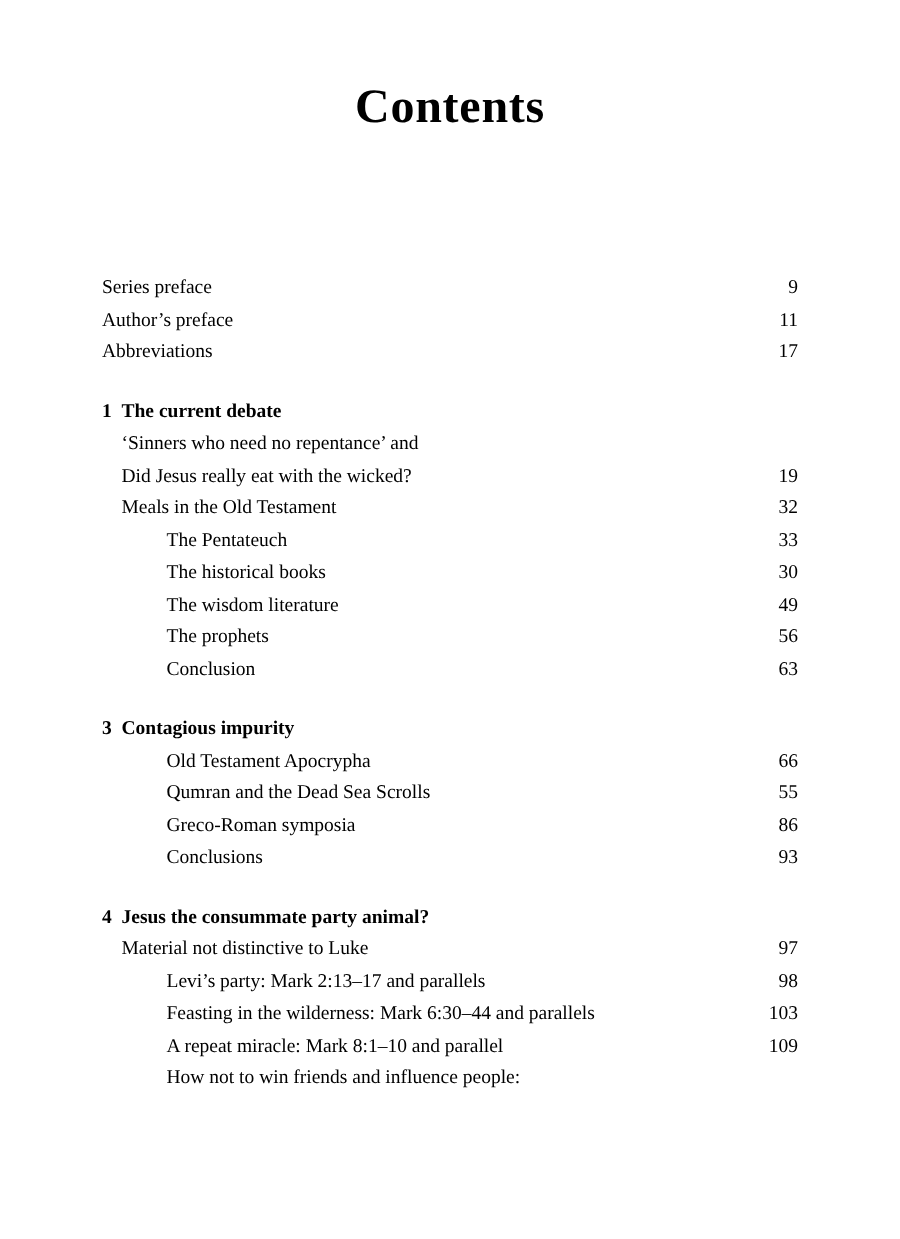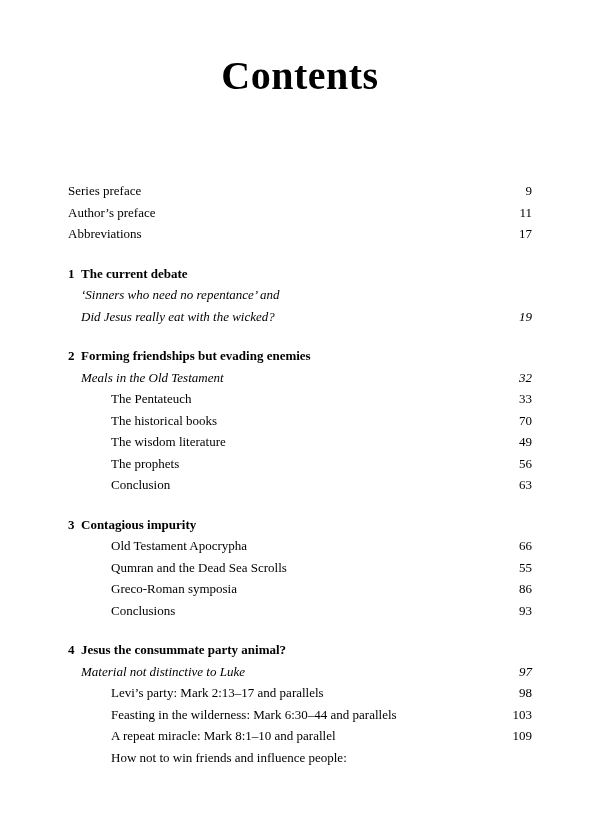--- a/index.html
+++ b/index.html
@@ -16,21 +16,21 @@
   }
   .page {
     position: relative;
     width: 600px;
     height: 826px;
     box-sizing: border-box;
     padding: 0;
   }
   .page-title {
     text-align: center;
-    font-size: 40px;
+    font-size: 32px;
     font-weight: bold;
     letter-spacing: 0.5px;
     margin: 0;
     padding-top: 52px;
     font-family: "Liberation Serif", serif;
   }
   .toc {
     margin: 0;
     padding: 0;
     position: absolute;
@@ -62,21 +62,20 @@
   .lvl-chapter {
     font-weight: bold;
     margin-top: 18px;
   }
   .lvl-chapter .num {
     display: inline-block;
     width: 13px;
   }
   
   .lvl-sub {
-    font-style: italic;
     justify-content: center;
   }
   .lvl-sub .label {
     padding-left: 13px;
   }
   
   .lvl-section .label {
     padding-left: 43px;
   }
 </style>
@@ -105,35 +104,31 @@
         <span class="page-num"></span>
       </div>
       <div class="entry lvl-sub">
         <span class="label">‘Sinners who need no repentance’ and</span>
         <span class="page-num"></span>
       </div>
       <div class="entry lvl-sub">
         <span class="label">Did Jesus really eat with the wicked?</span>
         <span class="page-num">19</span>
       </div>
-      <div class="entry lvl-chapter">
-        <span class="label"><span class="num">2</span><span>Forming friendships but evading enemies</span></span>
-        <span class="page-num"></span>
-      </div>
       <div class="entry lvl-sub">
         <span class="label">Meals in the Old Testament</span>
         <span class="page-num">32</span>
       </div>
       <div class="entry lvl-section">
         <span class="label">The Pentateuch</span>
         <span class="page-num">33</span>
       </div>
       <div class="entry lvl-section">
         <span class="label">The historical books</span>
-        <span class="page-num">70</span>
+        <span class="page-num">30</span>
       </div>
       <div class="entry lvl-section">
         <span class="label">The wisdom literature</span>
         <span class="page-num">49</span>
       </div>
       <div class="entry lvl-section">
         <span class="label">The prophets</span>
         <span class="page-num">56</span>
       </div>
       <div class="entry lvl-section">

